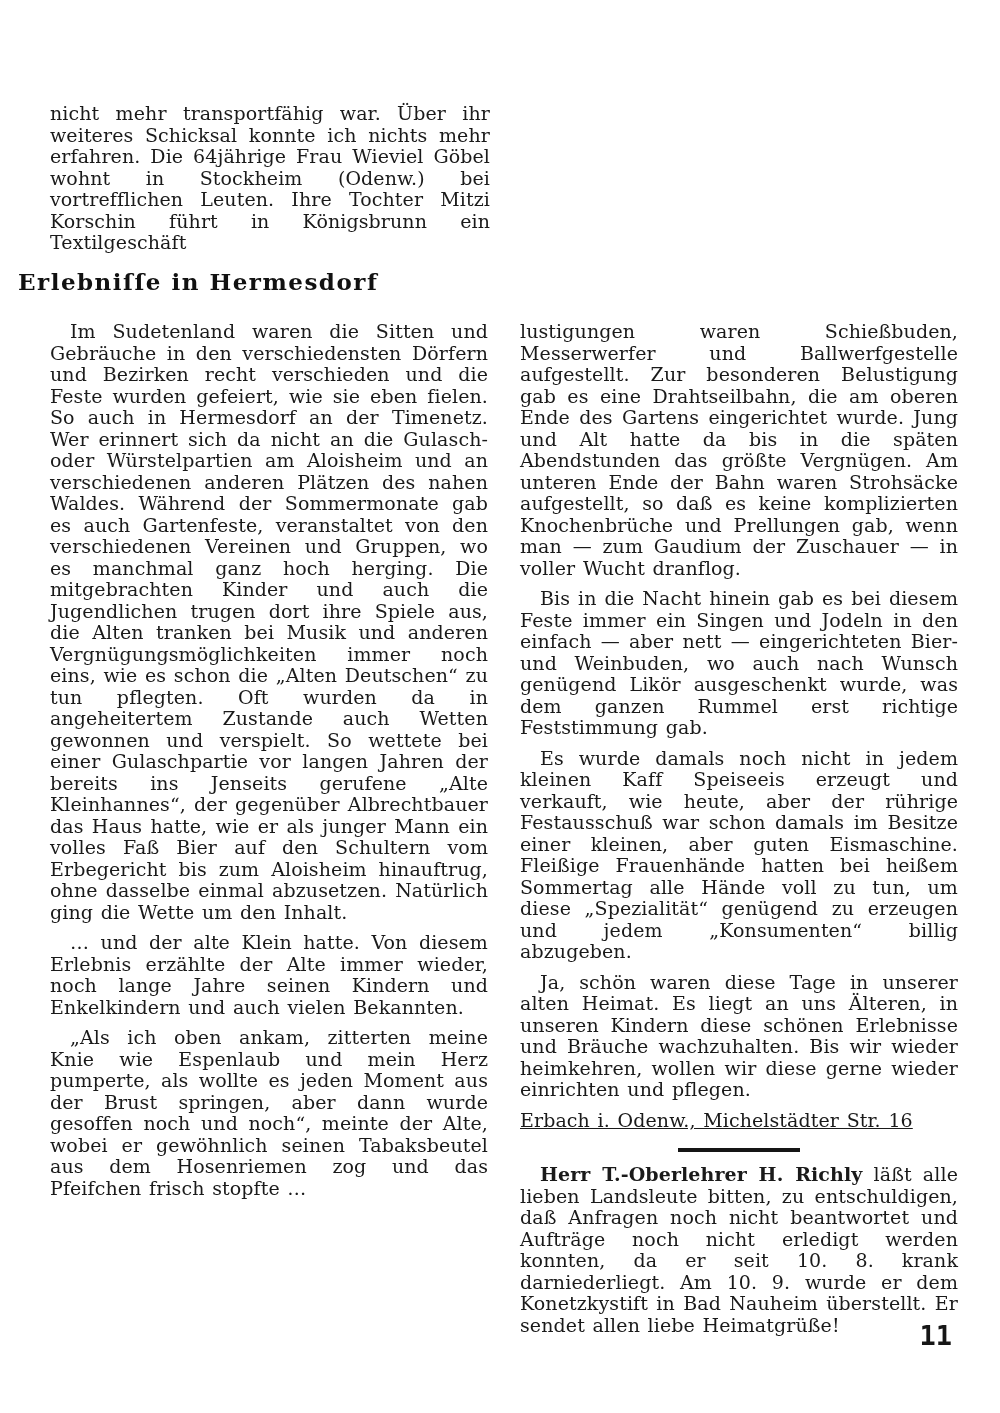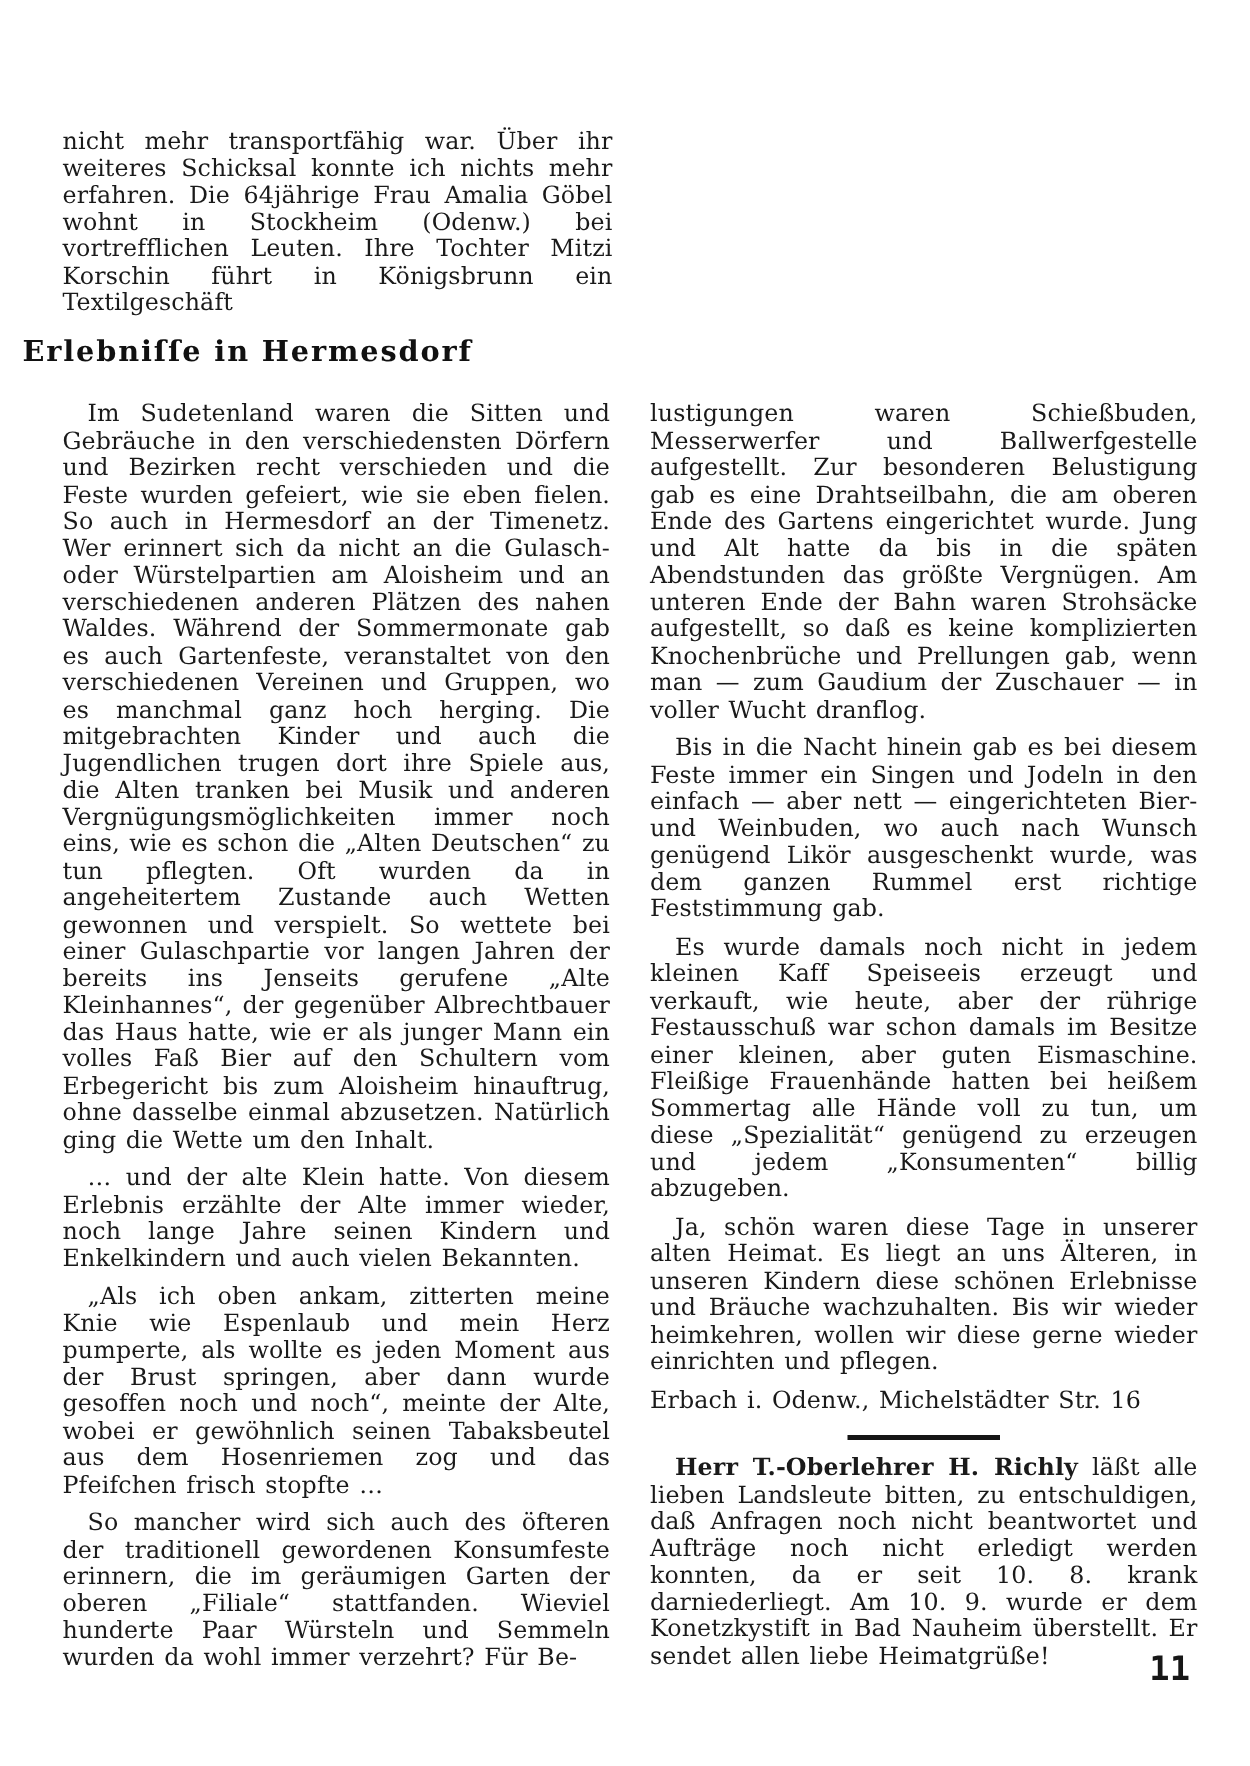--- a/index.html
+++ b/index.html
@@ -62,20 +62,21 @@
 
   .signature {
     text-align: right;
     padding-right: 70px;
     margin-top: 4px;
     word-spacing: 2px;
   }
   .address {
     text-align: right;
     margin-top: 1px;
+    text-decoration: underline;
   }
   .divider {
     width: 122px;
     height: 4px;
     background: #151515;
     margin: 17px auto 12px auto;
   }
   .notice strong { font-weight: 700; }
 
   .page-number {
@@ -87,32 +88,31 @@
     font-weight: 700;
     color: #161616;
   }
 </style>
 </head>
 <body>
 
 <div class="page">
 
   <div class="top-row">
-    <p class="col body-text">nicht mehr transportfähig war. Über ihr weiteres Schicksal konnte ich nichts mehr erfahren. Die 64jährige Frau Amalia Göbel wohnt in Stockheim (Odenw.) bei vortrefflichen Leuten. Ihre Tochter Mitzi Korschin führt in Königsbrunn ein Textilgeschäft</p>
+    <p class="col body-text">nicht mehr transportfähig war. Über ihr weiteres Schicksal konnte ich nichts mehr erfahren. Die 64jährige Frau Wieviel Göbel wohnt in Stockheim (Odenw.) bei vortrefflichen Leuten. Ihre Tochter Mitzi Korschin führt in Königsbrunn ein Textilgeschäft</p>
   </div>
 
   <h1 class="article-title">Erlebniſſe in Hermesdorf</h1>
 
   <div class="columns">
 
     <div class="col">
       <p class="indent">Im Sudetenland waren die Sitten und Gebräuche in den verschiedensten Dörfern und Bezirken recht verschieden und die Feste wurden gefeiert, wie sie eben fielen. So auch in Hermesdorf an der Timenetz. Wer erinnert sich da nicht an die Gulasch- oder Würstelpartien am Aloisheim und an verschiedenen anderen Plätzen des nahen Waldes. Während der Sommermonate gab es auch Gartenfeste, veranstaltet von den verschiedenen Vereinen und Gruppen, wo es manchmal ganz hoch herging. Die mitgebrachten Kinder und auch die Jugendlichen trugen dort ihre Spiele aus, die Alten tranken bei Musik und anderen Vergnügungsmöglichkeiten immer noch eins, wie es schon die „Alten Deutschen“ zu tun pflegten. Oft wurden da in angeheitertem Zustande auch Wetten gewonnen und verspielt. So wettete bei einer Gulaschpartie vor langen Jahren der bereits ins Jenseits gerufene „Alte Kleinhannes“, der gegenüber Albrechtbauer das Haus hatte, wie er als junger Mann ein volles Faß Bier auf den Schultern vom Erbegericht bis zum Aloisheim hinauftrug, ohne dasselbe einmal abzusetzen. Natürlich ging die Wette um den Inhalt.</p>
       <p class="indent">… und der alte Klein hatte. Von diesem Erlebnis erzählte der Alte immer wieder, noch lange Jahre seinen Kindern und Enkelkindern und auch vielen Bekannten.</p>
       <p class="indent">„Als ich oben ankam, zitterten meine Knie wie Espenlaub und mein Herz pumperte, als wollte es jeden Moment aus der Brust springen, aber dann wurde gesoffen noch und noch“, meinte der Alte, wobei er gewöhnlich seinen Tabaksbeutel aus dem Hosenriemen zog und das Pfeifchen frisch stopfte …</p>
-      <p class="indent">So mancher wird sich auch des öfteren der traditionell gewordenen Konsumfeste erinnern, die im geräumigen Garten der oberen „Filiale“ stattfanden. Wieviel hunderte Paar Würsteln und Semmeln wurden da wohl immer verzehrt? Für Be-</p>
     </div>
 
     <div class="col">
       <p>lustigungen waren Schießbuden, Messerwerfer und Ballwerfgestelle aufgestellt. Zur besonderen Belustigung gab es eine Drahtseilbahn, die am oberen Ende des Gartens eingerichtet wurde. Jung und Alt hatte da bis in die späten Abendstunden das größte Vergnügen. Am unteren Ende der Bahn waren Strohsäcke aufgestellt, so daß es keine komplizierten Knochenbrüche und Prellungen gab, wenn man — zum Gaudium der Zuschauer — in voller Wucht dranflog.</p>
       <p class="indent">Bis in die Nacht hinein gab es bei diesem Feste immer ein Singen und Jodeln in den einfach — aber nett — eingerichteten Bier- und Weinbuden, wo auch nach Wunsch genügend Likör ausgeschenkt wurde, was dem ganzen Rummel erst richtige Feststimmung gab.</p>
       <p class="indent">Es wurde damals noch nicht in jedem kleinen Kaff Speiseeis erzeugt und verkauft, wie heute, aber der rührige Festausschuß war schon damals im Besitze einer kleinen, aber guten Eismaschine. Fleißige Frauenhände hatten bei heißem Sommertag alle Hände voll zu tun, um diese „Spezialität“ genügend zu erzeugen und jedem „Konsumenten“ billig abzugeben.</p>
       <p class="indent">Ja, schön waren diese Tage in unserer alten Heimat. Es liegt an uns Älteren, in unseren Kindern diese schönen Erlebnisse und Bräuche wachzuhalten. Bis wir wieder heimkehren, wollen wir diese gerne wieder einrichten und pflegen.</p>
 
       <p class="address">Erbach i. Odenw., Michelstädter Str. 16</p>
 

